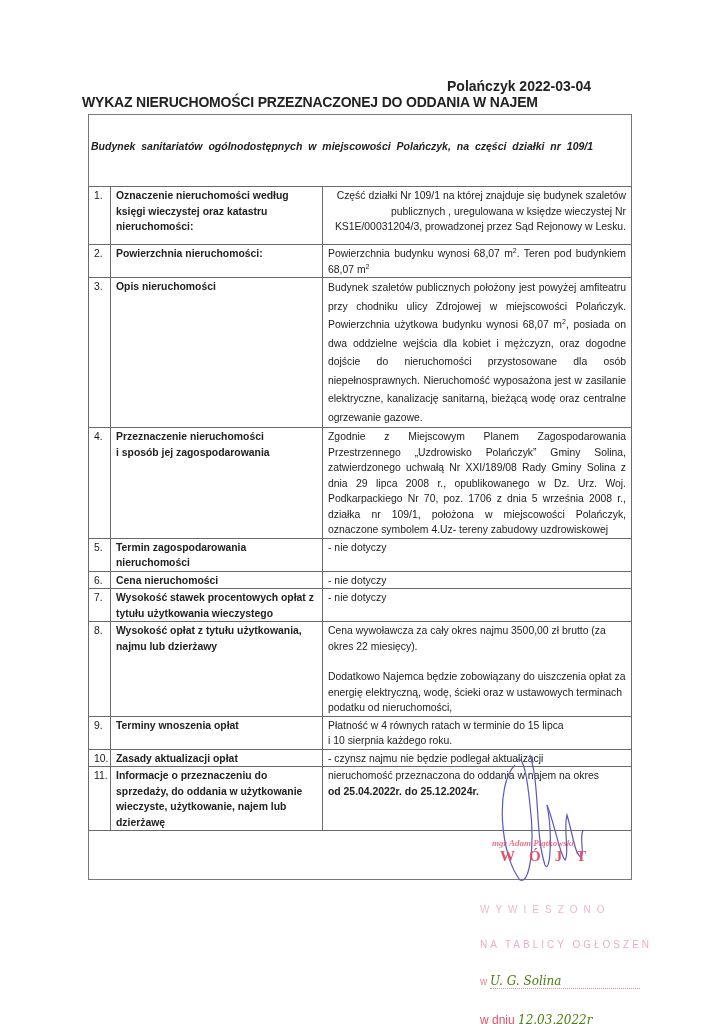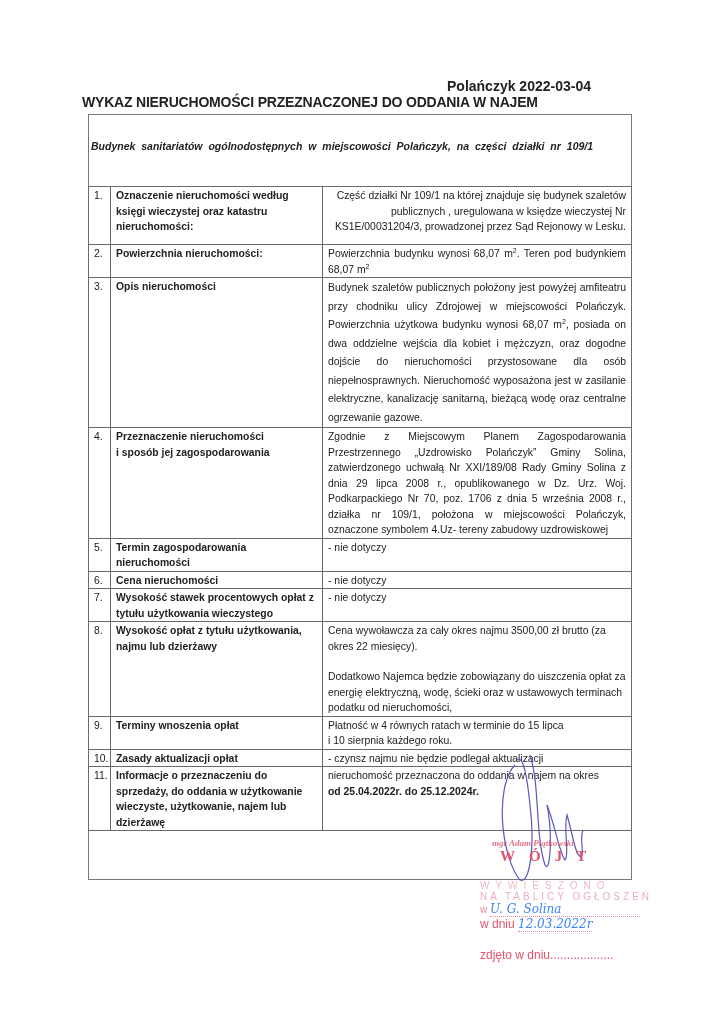--- a/index.html
+++ b/index.html
@@ -21,22 +21,22 @@
   sup { font-size: 7px; line-height: 0; }
   .gap { height: 15px; }
   
   .stamp-red { color: #e0526a; font-family: "Liberation Serif", serif; }
   #stamp-wojt { left: 500px; top: 806px; font-size: 15px; font-weight: bold; letter-spacing: 14px; margin-top: 42px; }
   #stamp-name { left: 492px; top: 838px; font-size: 9px; font-style: italic; opacity: 0.8; font-weight: bold; }
   #sig { left: 475px; top: 745px; width: 140px; height: 140px; }
   #stamp2 { left: 480px; top: 880px; width: 180px; color: #e58aa0; font-family: "Liberation Sans", sans-serif; font-size: 10px; }
   #stamp2 .l1 { letter-spacing: 6px; opacity: 0.6; }
   #stamp2 .l2 { letter-spacing: 3px; opacity: 0.7; }
-  #stamp2 .row { white-space: nowrap; }
-  #stamp2 .hand { color: #3b82f6; font-family: "DejaVu Serif", serif; font-style: italic; font-size: 12px; }
+  #stamp2 .row { white-space: nowrap; margin-top: 24px; }
+  #stamp2 .hand { color: #4d7c0f; font-family: "DejaVu Serif", serif; font-style: italic; font-size: 12px; }
   #stamp2 .dots { border-bottom: 1px dotted #e58aa0; display: inline-block; }
   #stamp2 .big { font-size: 12px; color: #e0526a; }
 </style>
 </head>
 <body>
 
 <div id="date" class="abs">Polańczyk 2022-03-04</div>
 <div id="doc-title" class="abs">WYKAZ NIERUCHOMOŚCI PRZEZNACZONEJ DO ODDANIA W NAJEM</div>
 <div id="outer" class="abs"></div>
 <div id="subject" class="abs">Budynek sanitariatów ogólnodostępnych w miejscowości Polańczyk,  na części działki  nr 109/1</div>

